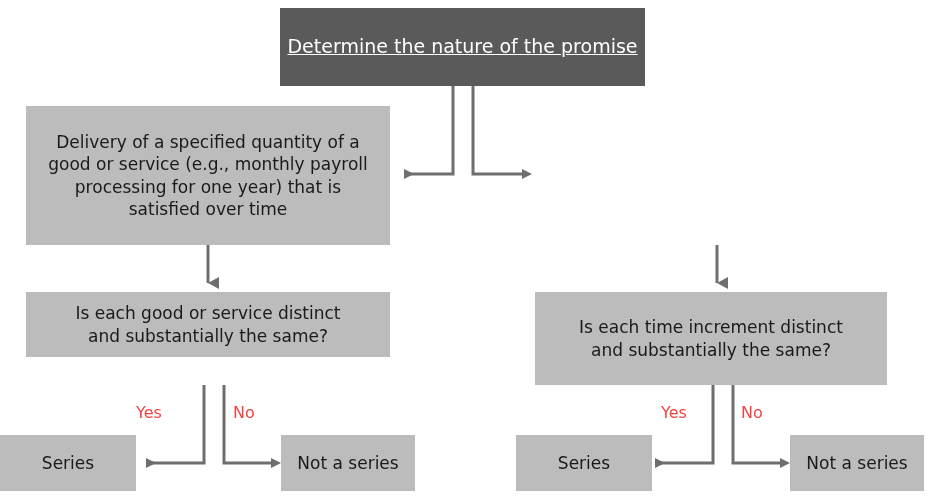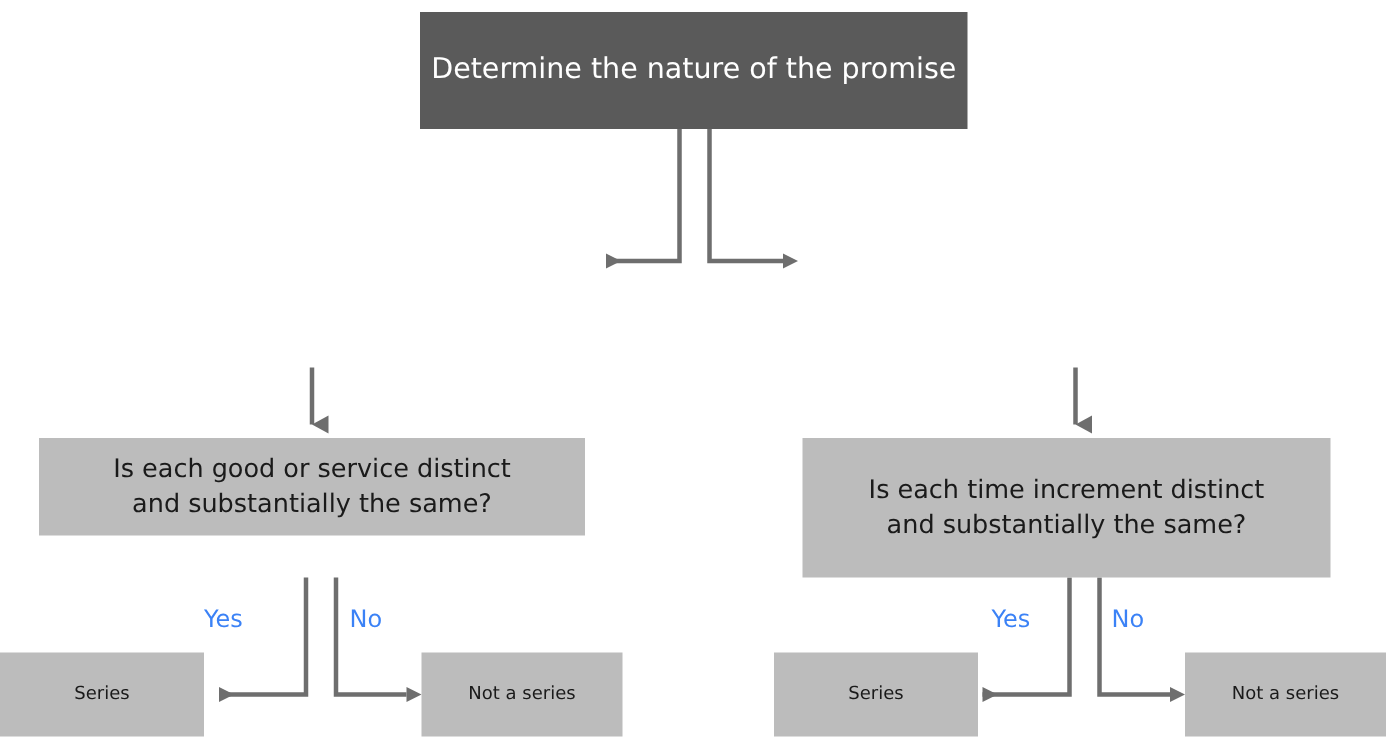--- a/index.html
+++ b/index.html
@@ -32,31 +32,31 @@
     font-size: 19px;
   }
   .node-gray {
     background: #bcbcbc;
     color: #1a1a1a;
     font-size: 17px;
   }
   .node-term {
     background: #bcbcbc;
     color: #1a1a1a;
-    font-size: 12px;
+    font-size: 17px;
   }
   .node-text {
     display: block;
     white-space: pre-line;
     padding: 0 6px;
   }
   .edge-label {
     position: absolute;
     font-size: 16px;
-    color: #3b82f6;
+    color: #ef4444;
     white-space: nowrap;
   }
   svg.edges {
     position: absolute;
     left: 0;
     top: 0;
     width: 931px;
     height: 501px;
     pointer-events: none;
   }
@@ -105,24 +105,30 @@
 
     <g>
       <path d="M713,385 L713,463 L655,463" fill="none" stroke="#6e6e6e" stroke-width="3" marker-end="url(#ah-left)"></path>
     </g>
 
     <g>
       <path d="M733,385 L733,463 L780,463" fill="none" stroke="#6e6e6e" stroke-width="3" marker-end="url(#ah-right)"></path>
     </g>
   </svg>
 
-  <div class="node node-dark" style="left:280px; top:8px; width:365px; height:78px;">
+  <div class="node node-dark" style="left:280px; top:8px; width:365px; height:78px;text-decoration:underline;">
     <span class="node-text">Determine the nature of the promise</span>
   </div>
 
+  <div class="node node-gray" style="left:26px; top:106px; width:364px; height:139px;">
+    <span class="node-text">Delivery of a specified quantity of a
+good or service (e.g., monthly payroll
+processing for one year) that is
+satisfied over time</span>
+  </div>
 
 
   <div class="node node-gray" style="left:26px; top:292px; width:364px; height:65px;">
     <span class="node-text">Is each good or service distinct
 and substantially the same?</span>
   </div>
 
   <div class="node node-gray" style="left:535px; top:292px; width:352px; height:93px;">
     <span class="node-text">Is each time increment distinct
 and substantially the same?</span>

